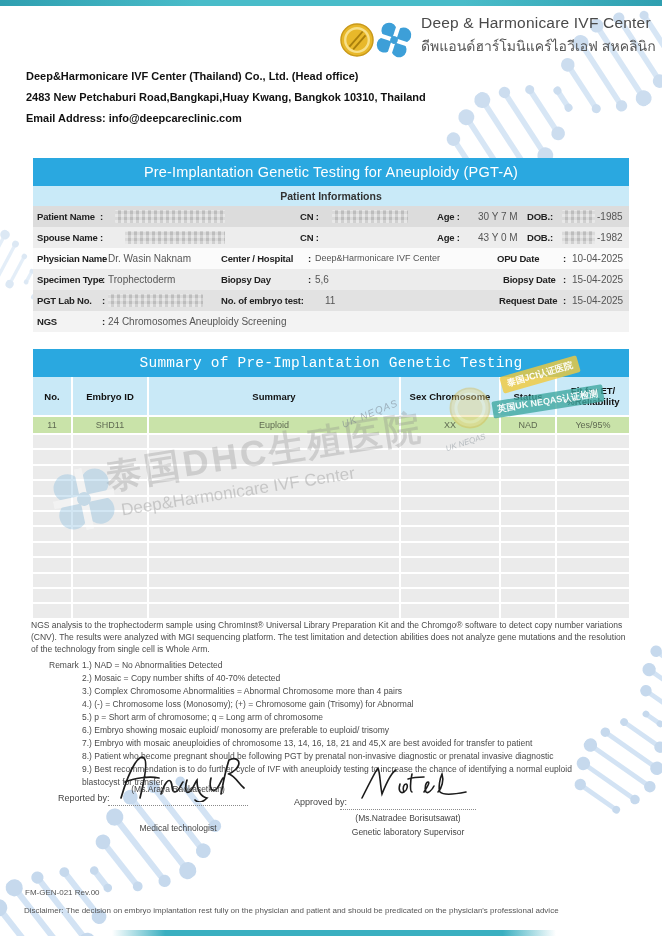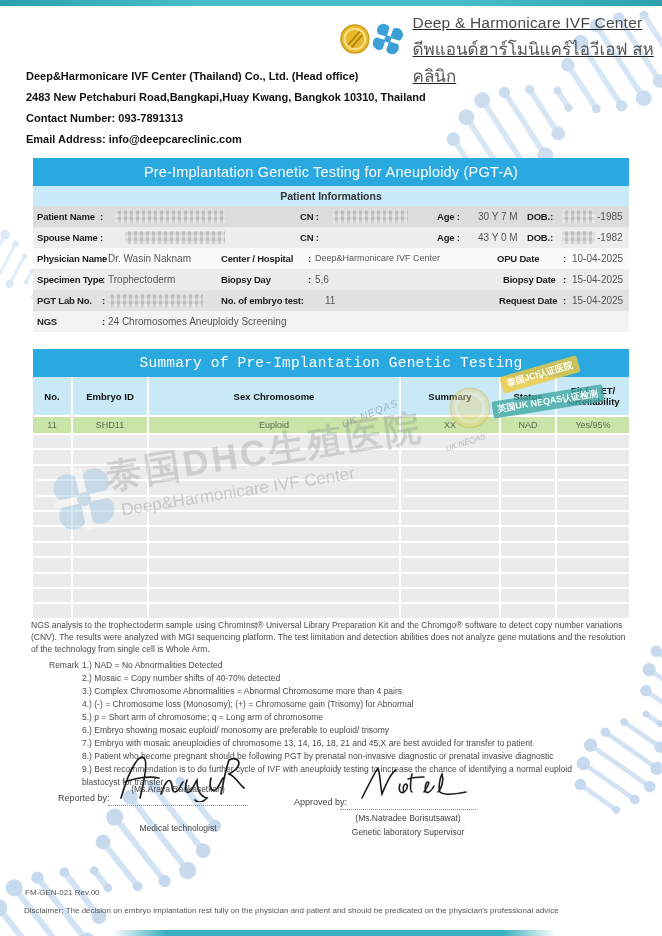--- a/index.html
+++ b/index.html
@@ -4,26 +4,26 @@
 <style>
   html,body{margin:0;padding:0;background:#fff;}
   .page{position:relative;width:662px;height:936px;background:#fff;overflow:hidden;
         font-family:"Liberation Sans","DejaVu Sans",sans-serif;color:#222;}
   
   .topbar{position:absolute;left:0;top:0;width:662px;height:6px;
           background:linear-gradient(90deg,#2f9fb0,#49bcc9 30%,#49bcc9 70%,#2f9fb0);}
   .bottombar{position:absolute;left:112px;top:930px;width:444px;height:6px;
           background:linear-gradient(90deg,rgba(73,188,201,0),#3aafc0 12%,#3aafc0 88%,rgba(73,188,201,0));}
   
-  .logo-row{position:absolute;left:340px;top:14px;display:flex;align-items:flex-start;text-decoration:underline;}
+  .logo-row{position:absolute;left:340px;top:14px;display:flex;align-items:center;}
   .coin{width:34px;height:34px;margin-top:8px;}
   .clover{width:34px;height:34px;margin:8px 6px 0 3px;transform:rotate(18deg);}
   .brand{margin-left:4px;}
   .brand-title{font-size:15.5px;color:#4a4a4a;letter-spacing:.2px;}
-  .brand-thai{font-size:17px;color:#555;margin-top:3px;}
+  .brand-thai{font-size:14px;color:#555;margin-top:3px;}
   .address{position:absolute;left:26px;top:66px;font-size:11px;line-height:21px;color:#111;font-weight:bold;}
   .address .l2,.address .l3,.address .l4{font-weight:bold;}
   
   .doc{position:absolute;left:33px;top:158px;width:596px;}
   .banner{height:28px;background:#2aa8e0;color:#fff;font-size:14.5px;
           display:flex;align-items:center;justify-content:center;letter-spacing:.2px;}
   .subbar{height:20px;background:#c9eaf8;color:#333;font-size:10.5px;font-weight:bold;
           display:flex;align-items:center;justify-content:center;}
   .pi-row{position:relative;height:21px;font-size:10px;line-height:21px;color:#555;}
   .pi-row b{color:#222;font-size:9.5px;letter-spacing:-0.2px;}
@@ -162,21 +162,20 @@
     </svg>
     <div class="brand">
       <div class="brand-title">Deep &amp; Harmonicare IVF Center</div>
       <div class="brand-thai">ดีพแอนด์ฮาร์โมนิแคร์ไอวีเอฟ สหคลินิก</div>
     </div>
   </div>
 
   <div class="address">
     <div class="l1">Deep&amp;Harmonicare IVF Center (Thailand) Co., Ltd. (Head office)</div>
     <div class="l2">2483 New Petchaburi Road,Bangkapi,Huay Kwang, Bangkok 10310, Thailand</div>
-    <div class="l3">Contact Number: 093-7891313</div>
     <div class="l4">Email Address: info@deepcareclinic.com</div>
   </div>
 
   <div class="doc">
     <div class="banner">Pre-Implantation Genetic Testing for Aneuploidy (PGT-A)</div>
     <div class="subbar">Patient Informations</div>
 
     <div class="pi-row bg1">
       <span style="left:4px"><b>Patient Name</b></span>
       <span style="left:67px"><b>:</b></span>
@@ -241,22 +240,22 @@
       <span style="left:4px"><b>NGS</b></span>
       <span style="left:69px"><b>:</b></span>
       <span style="left:75px">24 Chromosomes Aneuploidy Screening</span>
     </div>
 
     <div class="banner banner2">Summary of Pre-Implantation Genetic Testing</div>
 
     <div class="t-row t-head">
       <div class="t-cell">No.</div>
       <div class="t-cell">Embryo ID</div>
+      <div class="t-cell">Summary</div>
       <div class="t-cell">Sex Chromosome</div>
-      <div class="t-cell">Summary</div>
       <div class="t-cell">Status</div>
       <div class="t-cell" style="padding:0 4px">Fit for ET/ %Reliability</div>
     </div>
     <div>
         <div class="t-row">
           <div class="t-cell green">11</div>
           <div class="t-cell green">SHD11</div>
           <div class="t-cell green">Euploid</div>
           <div class="t-cell green">XX</div>
           <div class="t-cell green">NAD</div>

